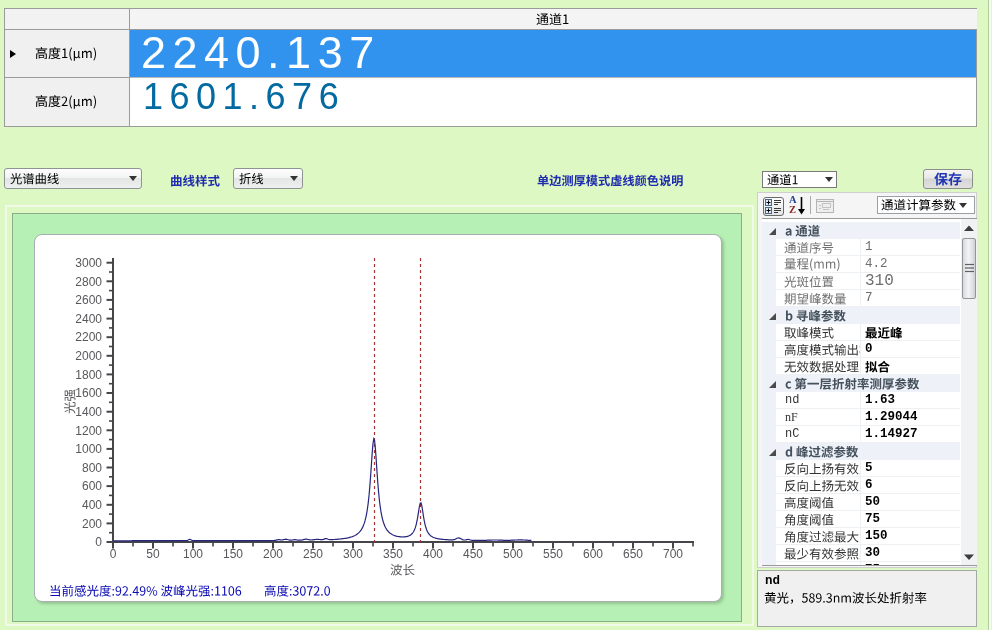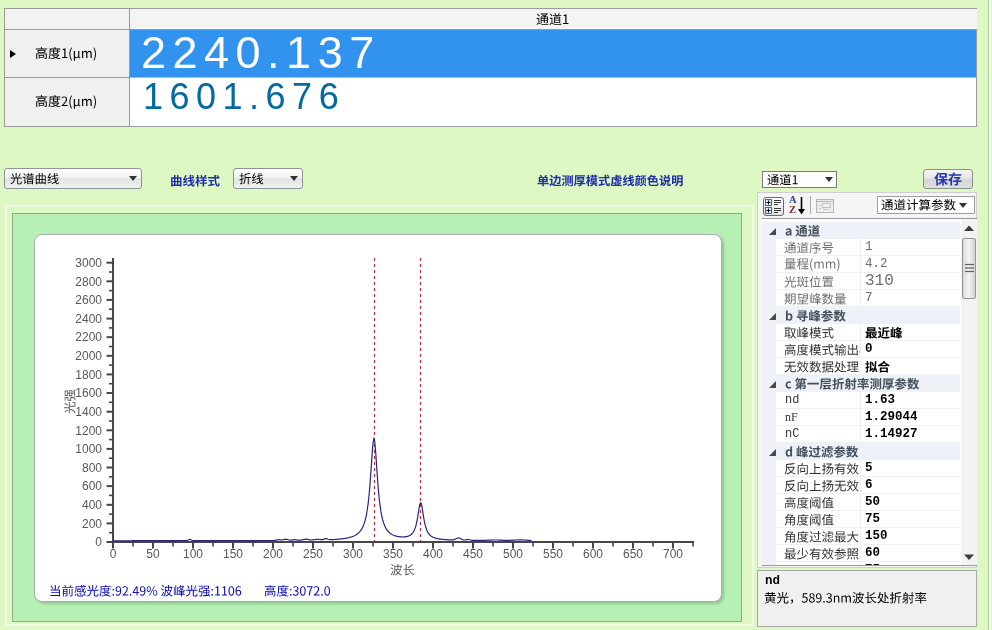--- a/index.html
+++ b/index.html
@@ -424,21 +424,21 @@
     <div class="abs" style="left:0;top:326px;width:14px;height:17px;background:#eef2f8"></div>
     <div class="abs" style="left:14px;top:326px;width:185px;height:17px;border-bottom:1px solid #eef1f4;box-sizing:border-box"></div>
     <div class="abs" style="left:98px;top:326px;width:1px;height:17px;background:#eef1f4"></div>
     <div class="abs" style="left:22px;top:326px;width:76px;height:17px;overflow:hidden">
       <svg style="position:absolute;left:0.0px;top:-1.2px;overflow:visible" width="102" height="17">
         <g>
           <path d="M3.1 6.6H9.4V7.4H3.1ZM3.1 5.1H9.4V5.9H3.1ZM2.2 4.4V8.1H10.4V4.4ZM5.0 9.6V10.4H2.7V9.6ZM0.6 14.0 0.7 14.8 5.0 14.3V15.5H5.9V14.2L6.5 14.1V13.3L5.9 13.4V9.6H11.9V8.8H0.6V9.6H1.8V13.8ZM6.3 10.4V11.2H7.1L6.8 11.2C7.2 12.1 7.7 12.9 8.4 13.6C7.7 14.1 6.9 14.5 6.1 14.8C6.3 14.9 6.5 15.3 6.6 15.5C7.5 15.2 8.3 14.7 9.0 14.2C9.7 14.8 10.5 15.2 11.5 15.5C11.6 15.2 11.9 14.9 12.1 14.7C11.1 14.5 10.3 14.1 9.6 13.6C10.5 12.8 11.1 11.8 11.5 10.6L11.0 10.3L10.8 10.4ZM7.7 11.2H10.4C10.1 11.9 9.6 12.5 9.0 13.1C8.4 12.5 8.0 11.9 7.7 11.2ZM5.0 11.1V12.0H2.7V11.1ZM5.0 12.7V13.5L2.7 13.8V12.7Z M15.3 6.0C14.8 7.4 14.0 8.9 13.2 9.9C13.4 10.0 13.8 10.2 14.0 10.4C14.8 9.3 15.6 7.7 16.2 6.2ZM21.3 6.3C22.1 7.6 23.1 9.2 23.6 10.3L24.4 9.8C23.9 8.8 22.9 7.2 22.1 6.0ZM22.0 10.5C20.4 12.9 17.2 14.1 12.9 14.6C13.1 14.8 13.3 15.2 13.4 15.5C17.8 14.9 21.2 13.6 22.9 10.9ZM18.1 4.0V11.7H19.0V4.0Z M29.9 4.0C29.7 4.5 29.6 5.1 29.3 5.6H25.8V6.5H28.9C28.1 8.1 27.0 9.7 25.5 10.7C25.7 10.9 26.0 11.2 26.1 11.4C26.9 10.9 27.6 10.2 28.2 9.4V15.5H29.1V13.0H34.4V14.3C34.4 14.5 34.3 14.6 34.1 14.6C33.8 14.6 33.1 14.6 32.2 14.6C32.4 14.8 32.5 15.2 32.6 15.5C33.6 15.5 34.3 15.5 34.7 15.3C35.1 15.2 35.3 14.9 35.3 14.3V7.9H29.2C29.5 7.5 29.7 7.0 30.0 6.5H36.7V5.6H30.3C30.5 5.2 30.7 4.7 30.8 4.2ZM29.1 10.9H34.4V12.2H29.1ZM29.1 10.1V8.8H34.4V10.1Z M39.6 7.0C39.2 8.0 38.6 9.0 37.9 9.7C38.1 9.8 38.5 10.1 38.6 10.3C39.2 9.5 40.0 8.3 40.4 7.2ZM41.7 7.3C42.2 8.0 42.8 8.9 43.1 9.6L43.8 9.1C43.6 8.5 43.0 7.6 42.4 7.0ZM40.0 4.3C40.4 4.8 40.7 5.4 40.9 5.8H38.2V6.7H43.9V5.8H41.1L41.8 5.5C41.6 5.1 41.2 4.4 40.8 4.0ZM39.2 10.0C39.7 10.5 40.2 11.1 40.7 11.6C40.0 12.8 39.1 13.8 38.0 14.5C38.2 14.7 38.5 15.0 38.6 15.2C39.7 14.5 40.6 13.5 41.3 12.3C41.9 13.0 42.3 13.7 42.6 14.2L43.4 13.6C43.0 13.0 42.4 12.3 41.8 11.5C42.1 10.8 42.5 10.0 42.7 9.2L41.8 9.0C41.6 9.7 41.4 10.2 41.2 10.8C40.8 10.3 40.3 9.9 39.9 9.5ZM45.7 7.1H47.8C47.5 8.8 47.2 10.2 46.6 11.4C46.1 10.4 45.7 9.2 45.4 8.0ZM45.6 4.0C45.2 6.2 44.6 8.3 43.5 9.7C43.8 9.9 44.1 10.2 44.2 10.4C44.4 10.1 44.7 9.7 44.9 9.3C45.2 10.4 45.6 11.4 46.0 12.3C45.3 13.4 44.3 14.2 43.0 14.8C43.2 15.0 43.5 15.4 43.6 15.5C44.9 14.9 45.8 14.1 46.5 13.1C47.2 14.1 48.0 14.9 48.9 15.5C49.1 15.2 49.4 14.9 49.6 14.7C48.6 14.2 47.8 13.4 47.1 12.3C47.9 10.9 48.4 9.2 48.7 7.1H49.4V6.3H46.0C46.1 5.6 46.3 4.9 46.4 4.1Z M56.9 9.5C56.0 10.1 54.4 10.7 53.2 10.9C53.4 11.1 53.6 11.4 53.8 11.6C55.0 11.2 56.6 10.6 57.6 9.9ZM57.9 10.9C56.8 11.8 54.8 12.4 53.0 12.8C53.2 12.9 53.4 13.2 53.5 13.5C55.4 13.1 57.5 12.3 58.7 11.3ZM59.5 12.3C58.1 13.6 55.3 14.4 52.2 14.7C52.4 14.9 52.6 15.3 52.7 15.5C55.9 15.1 58.8 14.3 60.4 12.7ZM52.2 7.1C52.5 7.0 52.9 7.0 55.0 6.9C54.9 7.3 54.7 7.7 54.5 8.0H50.7V8.9H53.8C53.0 9.9 51.8 10.8 50.5 11.3C50.7 11.5 51.1 11.9 51.2 12.1C52.7 11.3 54.0 10.3 55.0 8.9H57.6C58.5 10.2 60.0 11.4 61.4 12.0C61.6 11.8 61.9 11.4 62.1 11.2C60.8 10.8 59.5 9.9 58.6 8.9H61.9V8.0H55.5C55.8 7.6 56.0 7.2 56.1 6.8L59.6 6.6C59.9 6.9 60.2 7.2 60.4 7.4L61.2 6.9C60.5 6.1 59.1 5.1 58.0 4.4L57.2 4.9C57.7 5.2 58.2 5.5 58.7 5.9L53.9 6.1C54.7 5.6 55.5 5.0 56.2 4.4L55.4 3.9C54.5 4.8 53.2 5.6 52.9 5.8C52.5 6.0 52.2 6.2 52.0 6.2C52.1 6.5 52.2 6.9 52.2 7.1Z M69.1 9.4H72.8V11.3H69.1ZM68.2 8.6V12.1H73.7V8.6ZM66.8 12.9C66.9 13.8 67.0 14.8 67.0 15.4L67.9 15.3C67.9 14.7 67.8 13.7 67.6 12.8ZM69.4 12.9C69.8 13.7 70.1 14.8 70.2 15.4L71.1 15.2C71.0 14.6 70.6 13.5 70.3 12.7ZM72.0 12.8C72.6 13.7 73.3 14.8 73.6 15.5L74.5 15.1C74.1 14.4 73.4 13.3 72.8 12.5ZM64.7 12.6C64.3 13.5 63.6 14.5 63.0 15.2L63.9 15.6C64.5 14.8 65.1 13.8 65.6 12.8ZM64.5 5.4H66.4V7.6H64.5ZM64.5 10.8V8.4H66.4V10.8ZM63.7 4.5V12.3H64.5V11.7H67.3V4.5ZM67.8 4.5V5.3H69.9C69.7 6.5 69.1 7.3 67.5 7.8C67.6 7.9 67.9 8.2 68.0 8.5C69.9 7.9 70.6 6.9 70.9 5.3H73.1C73.0 6.5 72.9 7.0 72.8 7.2C72.7 7.3 72.6 7.3 72.4 7.3C72.2 7.3 71.7 7.3 71.1 7.2C71.3 7.4 71.3 7.8 71.4 8.0C71.9 8.1 72.5 8.0 72.8 8.0C73.1 8.0 73.3 7.9 73.5 7.7C73.8 7.4 73.9 6.7 74.0 4.9C74.0 4.8 74.0 4.5 74.0 4.5Z M78.0 8.7H84.5V10.9H78.0ZM79.2 12.9C79.4 13.7 79.5 14.8 79.5 15.4L80.5 15.3C80.5 14.7 80.3 13.6 80.1 12.8ZM81.8 12.9C82.2 13.7 82.6 14.7 82.7 15.4L83.6 15.1C83.5 14.5 83.1 13.5 82.7 12.7ZM84.4 12.8C85.0 13.6 85.7 14.7 86.0 15.4L86.9 15.0C86.6 14.3 85.8 13.3 85.2 12.5ZM77.2 12.6C76.8 13.5 76.2 14.5 75.5 15.1L76.4 15.5C77.1 14.8 77.7 13.8 78.1 12.8ZM77.1 7.8V11.8H85.4V7.8H81.6V6.2H86.4V5.3H81.6V4.0H80.7V7.8Z M93.0 4.2C92.8 4.7 92.4 5.5 92.1 5.9L92.7 6.2C93.0 5.8 93.5 5.2 93.8 4.6ZM88.6 4.6C88.9 5.1 89.3 5.8 89.4 6.2L90.1 5.9C90.0 5.5 89.6 4.8 89.3 4.3ZM92.6 11.2C92.3 11.9 91.9 12.4 91.5 12.9C91.0 12.7 90.5 12.4 90.0 12.2C90.2 11.9 90.4 11.6 90.6 11.2ZM88.9 12.6C89.5 12.8 90.2 13.1 90.8 13.5C90.0 14.0 89.0 14.4 88.0 14.7C88.2 14.8 88.4 15.2 88.5 15.4C89.6 15.1 90.7 14.6 91.6 13.9C92.0 14.1 92.4 14.4 92.7 14.6L93.2 14.0C93.0 13.8 92.6 13.5 92.2 13.3C92.8 12.6 93.4 11.7 93.7 10.6L93.2 10.4L93.0 10.5H91.0L91.2 9.8L90.4 9.7C90.3 9.9 90.2 10.2 90.1 10.5H88.4V11.2H89.7C89.4 11.8 89.1 12.2 88.9 12.6ZM90.7 4.0V6.3H88.1V7.1H90.4C89.8 7.9 88.9 8.7 88.0 9.1C88.2 9.2 88.4 9.6 88.5 9.8C89.3 9.4 90.1 8.7 90.7 7.9V9.4H91.6V7.8C92.2 8.2 93.0 8.8 93.3 9.1L93.8 8.4C93.5 8.2 92.4 7.5 91.8 7.1H94.1V6.3H91.6V4.0ZM95.4 4.1C95.0 6.3 94.5 8.4 93.5 9.7C93.7 9.8 94.1 10.1 94.2 10.3C94.5 9.8 94.8 9.3 95.1 8.7C95.3 9.9 95.7 11.0 96.2 12.0C95.5 13.2 94.5 14.1 93.1 14.8C93.3 15.0 93.6 15.3 93.7 15.5C94.9 14.8 95.9 14.0 96.6 12.9C97.3 13.9 98.0 14.8 99.0 15.4C99.2 15.2 99.4 14.8 99.7 14.7C98.6 14.1 97.8 13.2 97.1 12.0C97.8 10.7 98.2 9.2 98.5 7.3H99.3V6.4H95.8C96.0 5.7 96.1 5.0 96.2 4.2ZM97.6 7.3C97.4 8.7 97.1 10.0 96.7 11.1C96.2 9.9 95.8 8.6 95.6 7.3Z" fill="#333"></path>
         </g>
       </svg>
     </div>
-    <div class="abs" style="left:103px;top:326px;height:17px;font-family:'Liberation Mono',monospace;font-size:12.5px;font-weight:bold;line-height:17px;color:#000">60</div>
+    <div class="abs" style="left:103px;top:326px;height:17px;font-family:'Liberation Mono',monospace;font-size:12.5px;font-weight:bold;line-height:17px;color:#000">30</div>
     <div class="abs" style="left:0;top:343px;width:14px;height:17px;background:#eef2f8"></div>
     <div class="abs" style="left:14px;top:343px;width:185px;height:17px;border-bottom:1px solid #eef1f4;box-sizing:border-box"></div>
     <div class="abs" style="left:98px;top:343px;width:1px;height:17px;background:#eef1f4"></div>
     <div class="abs" style="left:22px;top:343px;width:76px;height:17px;overflow:hidden">
       <svg style="position:absolute;left:0.0px;top:-1.3px;overflow:visible" width="77" height="17">
         <g>
           <path d="M4.9 4.0C4.7 4.5 4.6 5.1 4.3 5.6H0.8V6.5H4.0C3.2 8.1 2.0 9.7 0.5 10.7C0.7 10.9 1.0 11.2 1.1 11.4C1.9 10.9 2.6 10.2 3.2 9.4V15.5H4.1V13.0H9.3V14.3C9.3 14.5 9.3 14.6 9.1 14.6C8.8 14.6 8.1 14.6 7.2 14.6C7.4 14.8 7.5 15.2 7.6 15.5C8.6 15.5 9.3 15.5 9.7 15.3C10.2 15.2 10.3 14.9 10.3 14.3V7.9H4.2C4.5 7.5 4.7 7.0 5.0 6.5H11.7V5.6H5.3C5.5 5.2 5.7 4.7 5.8 4.2ZM4.1 10.9H9.3V12.2H4.1ZM4.1 10.1V8.8H9.3V10.1Z M14.6 7.0C14.2 8.0 13.6 9.0 12.9 9.7C13.1 9.8 13.5 10.1 13.6 10.3C14.2 9.5 15.0 8.3 15.4 7.2ZM16.7 7.3C17.2 8.0 17.8 8.9 18.1 9.6L18.8 9.1C18.6 8.5 17.9 7.6 17.4 7.0ZM15.0 4.3C15.4 4.8 15.7 5.4 15.9 5.8H13.2V6.7H18.9V5.8H16.1L16.8 5.5C16.6 5.1 16.2 4.4 15.8 4.0ZM14.2 10.0C14.7 10.5 15.2 11.1 15.7 11.6C15.0 12.8 14.1 13.8 13.0 14.5C13.2 14.7 13.5 15.0 13.6 15.2C14.7 14.5 15.6 13.5 16.3 12.3C16.9 13.0 17.3 13.7 17.6 14.2L18.4 13.6C18.0 13.0 17.4 12.3 16.8 11.5C17.1 10.8 17.4 10.0 17.7 9.2L16.8 9.0C16.6 9.7 16.4 10.2 16.2 10.8C15.8 10.3 15.3 9.9 14.9 9.5ZM20.7 7.1H22.8C22.6 8.8 22.2 10.2 21.6 11.4C21.1 10.4 20.7 9.2 20.4 8.0ZM20.6 4.0C20.2 6.2 19.6 8.3 18.6 9.7C18.8 9.9 19.1 10.2 19.2 10.4C19.4 10.1 19.7 9.7 19.9 9.3C20.2 10.4 20.6 11.4 21.1 12.3C20.3 13.4 19.3 14.2 18.0 14.8C18.2 15.0 18.5 15.4 18.6 15.5C19.9 14.9 20.8 14.1 21.5 13.1C22.2 14.1 23.0 14.9 23.9 15.5C24.1 15.2 24.4 14.9 24.6 14.7C23.6 14.2 22.8 13.4 22.1 12.3C22.9 10.9 23.4 9.2 23.7 7.1H24.4V6.3H21.0C21.1 5.6 21.3 4.9 21.4 4.1Z M28.0 8.7H34.5V10.9H28.0ZM29.2 12.9C29.4 13.7 29.5 14.8 29.5 15.4L30.5 15.3C30.4 14.7 30.3 13.6 30.1 12.8ZM31.8 12.9C32.2 13.7 32.6 14.7 32.7 15.4L33.6 15.1C33.5 14.5 33.1 13.5 32.7 12.7ZM34.4 12.8C35.0 13.6 35.7 14.7 36.0 15.4L36.9 15.0C36.6 14.3 35.9 13.3 35.2 12.5ZM27.2 12.6C26.8 13.5 26.2 14.5 25.5 15.1L26.4 15.5C27.1 14.8 27.7 13.8 28.1 12.8ZM27.1 7.8V11.8H35.4V7.8H31.6V6.2H36.4V5.3H31.6V4.0H30.7V7.8Z M43.0 4.2C42.8 4.7 42.4 5.5 42.1 5.9L42.7 6.2C43.0 5.8 43.5 5.2 43.8 4.6ZM38.6 4.6C38.9 5.1 39.3 5.8 39.4 6.2L40.1 5.9C40.0 5.5 39.6 4.8 39.3 4.3ZM42.6 11.2C42.3 11.9 41.9 12.4 41.5 12.9C41.0 12.7 40.5 12.4 40.0 12.2C40.2 11.9 40.4 11.6 40.6 11.2ZM38.9 12.6C39.5 12.8 40.2 13.1 40.8 13.5C40.0 14.0 39.0 14.4 38.0 14.7C38.2 14.8 38.4 15.2 38.5 15.4C39.6 15.1 40.7 14.6 41.6 13.9C42.0 14.1 42.4 14.4 42.6 14.6L43.2 14.0C43.0 13.8 42.6 13.5 42.2 13.3C42.9 12.6 43.4 11.7 43.7 10.6L43.2 10.4L43.0 10.5H41.0L41.2 9.8L40.4 9.7C40.3 9.9 40.2 10.2 40.1 10.5H38.4V11.2H39.7C39.4 11.8 39.1 12.2 38.9 12.6ZM40.7 4.0V6.3H38.1V7.1H40.4C39.8 7.9 38.9 8.7 38.0 9.1C38.2 9.2 38.4 9.6 38.5 9.8C39.3 9.4 40.1 8.7 40.7 7.9V9.4H41.6V7.8C42.2 8.2 43.0 8.8 43.3 9.1L43.8 8.4C43.5 8.2 42.4 7.5 41.8 7.1H44.1V6.3H41.6V4.0ZM45.4 4.1C45.0 6.3 44.5 8.4 43.5 9.7C43.7 9.8 44.1 10.1 44.2 10.3C44.5 9.8 44.8 9.3 45.1 8.7C45.4 9.9 45.7 11.0 46.2 12.0C45.5 13.2 44.5 14.1 43.1 14.8C43.3 15.0 43.6 15.3 43.7 15.5C44.9 14.8 45.9 14.0 46.6 12.9C47.3 13.9 48.0 14.8 49.0 15.4C49.2 15.2 49.4 14.8 49.6 14.7C48.6 14.1 47.8 13.2 47.1 12.0C47.8 10.7 48.2 9.2 48.5 7.3H49.4V6.4H45.8C46.0 5.7 46.1 5.0 46.2 4.2ZM47.6 7.3C47.4 8.7 47.1 10.0 46.7 11.1C46.2 9.9 45.8 8.6 45.6 7.3Z M51.6 15.4C51.9 15.2 52.3 15.0 55.7 13.9C55.7 13.7 55.7 13.2 55.7 12.9L52.6 13.9V8.8H55.7V7.9H52.6V4.1H51.6V13.6C51.6 14.2 51.3 14.5 51.1 14.6C51.3 14.8 51.5 15.2 51.6 15.4ZM56.7 4.1V13.4C56.7 14.8 57.0 15.2 58.2 15.2C58.5 15.2 59.9 15.2 60.1 15.2C61.4 15.2 61.7 14.3 61.8 11.8C61.5 11.8 61.1 11.6 60.9 11.4C60.8 13.7 60.7 14.3 60.1 14.3C59.8 14.3 58.6 14.3 58.3 14.3C57.8 14.3 57.6 14.2 57.6 13.4V9.8C59.0 9.0 60.5 8.1 61.6 7.1L60.8 6.3C60.0 7.1 58.8 8.1 57.6 8.8V4.1Z M71.1 5.4V12.4H72.0V5.4ZM73.2 4.1V14.2C73.2 14.4 73.1 14.5 72.9 14.5C72.7 14.5 72.0 14.5 71.3 14.5C71.4 14.8 71.5 15.2 71.6 15.4C72.5 15.4 73.2 15.4 73.5 15.2C73.9 15.1 74.0 14.8 74.0 14.2V4.1ZM67.0 10.9C67.4 11.2 67.9 11.7 68.3 12.0C67.7 13.3 67.0 14.2 66.1 14.8C66.3 15.0 66.5 15.3 66.7 15.5C68.6 14.2 69.9 11.6 70.3 7.6L69.8 7.4L69.6 7.5H68.0C68.2 6.8 68.3 6.2 68.5 5.6H70.6V4.7H66.2V5.6H67.5C67.2 7.6 66.5 9.4 65.6 10.7C65.8 10.8 66.2 11.1 66.3 11.2C66.9 10.5 67.4 9.5 67.7 8.3H69.3C69.2 9.4 69.0 10.3 68.7 11.2C68.3 10.8 67.9 10.5 67.5 10.2ZM65.2 4.0C64.7 5.8 63.9 7.6 62.9 8.8C63.1 9.1 63.3 9.6 63.4 9.8C63.7 9.4 64.0 8.9 64.3 8.5V15.5H65.2V6.7C65.5 5.9 65.8 5.1 66.0 4.2Z" fill="#333"></path>
         </g>
       </svg>
     </div>

